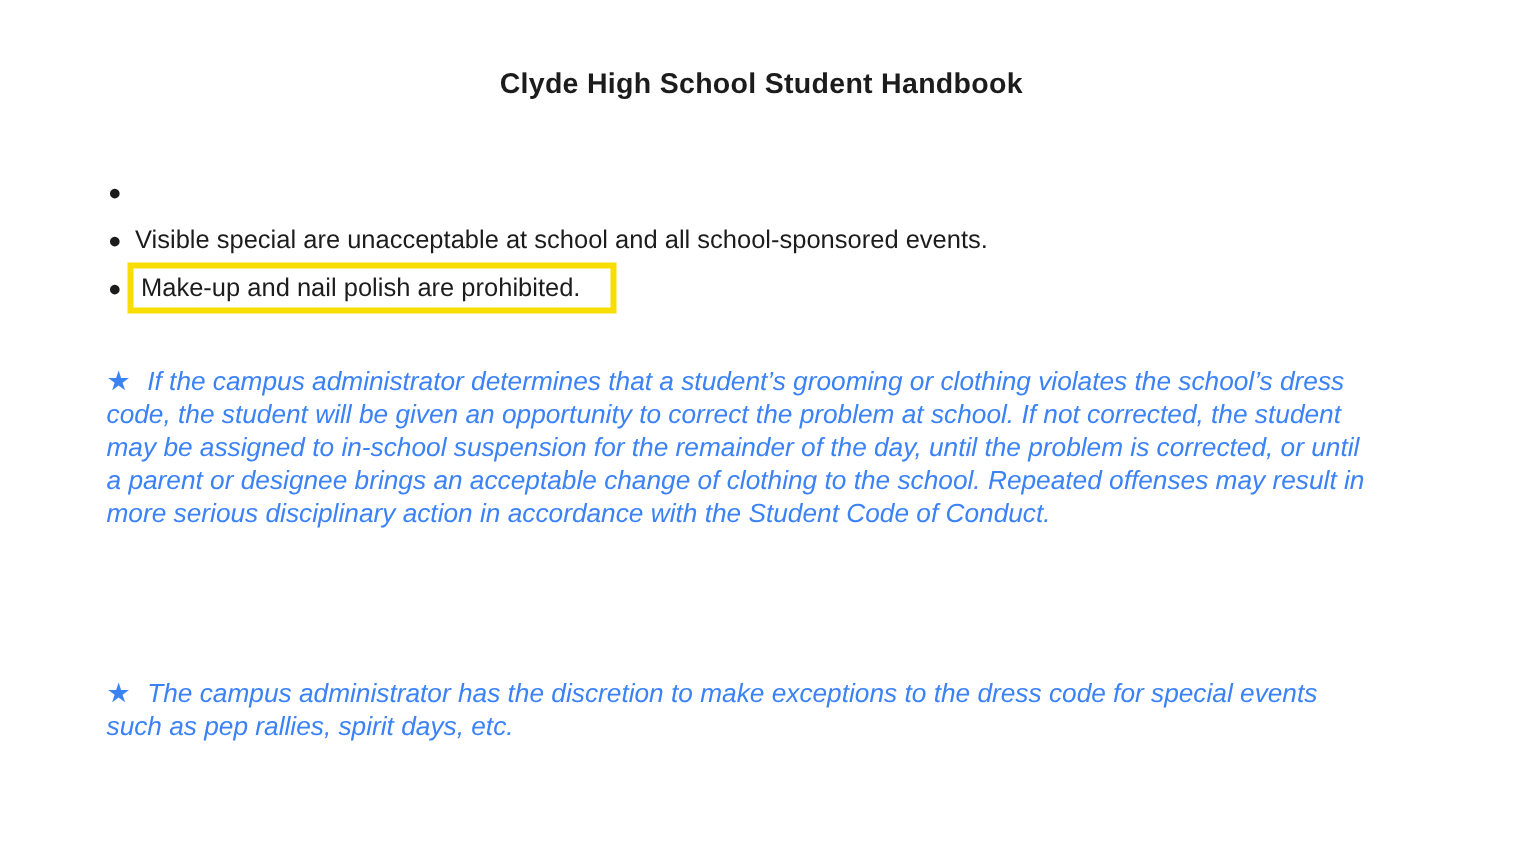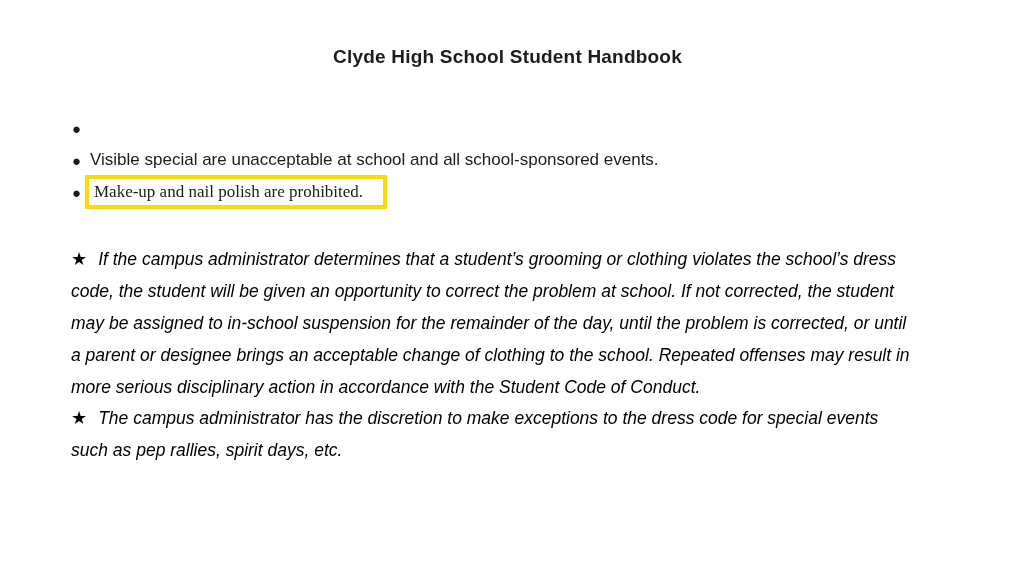--- a/index.html
+++ b/index.html
@@ -40,33 +40,32 @@
   .bullet-marker {
     flex: 0 0 18px;
     font-size: 15px;
     line-height: 1;
   }
   .highlight-box {
     display: inline-block;
     border: 4px solid var(--hl);
     padding: 3px 20px 3px 5px;
     margin-left: -5px;
-    font-family: Liberation Serif, serif;
   }
   .star-para {
     position: absolute;
     left: 71px;
     width: 842px;
     font-style: italic;
     font-size: 17.5px;
-    line-height: 32px;
-    color: #000000;
+    line-height: 22px;
+    color: #3b82f6;
   }
   .star-para-1 { top: 243px; }
-  .star-para-2 { top: 402px; }
+  .star-para-2 { top: 451px; }
   .star-glyph {
     font-style: normal;
     font-size: 18px;
     margin-right: 11px;
   }
 </style>
 </head>
 <body>
 
 <div class="page">

